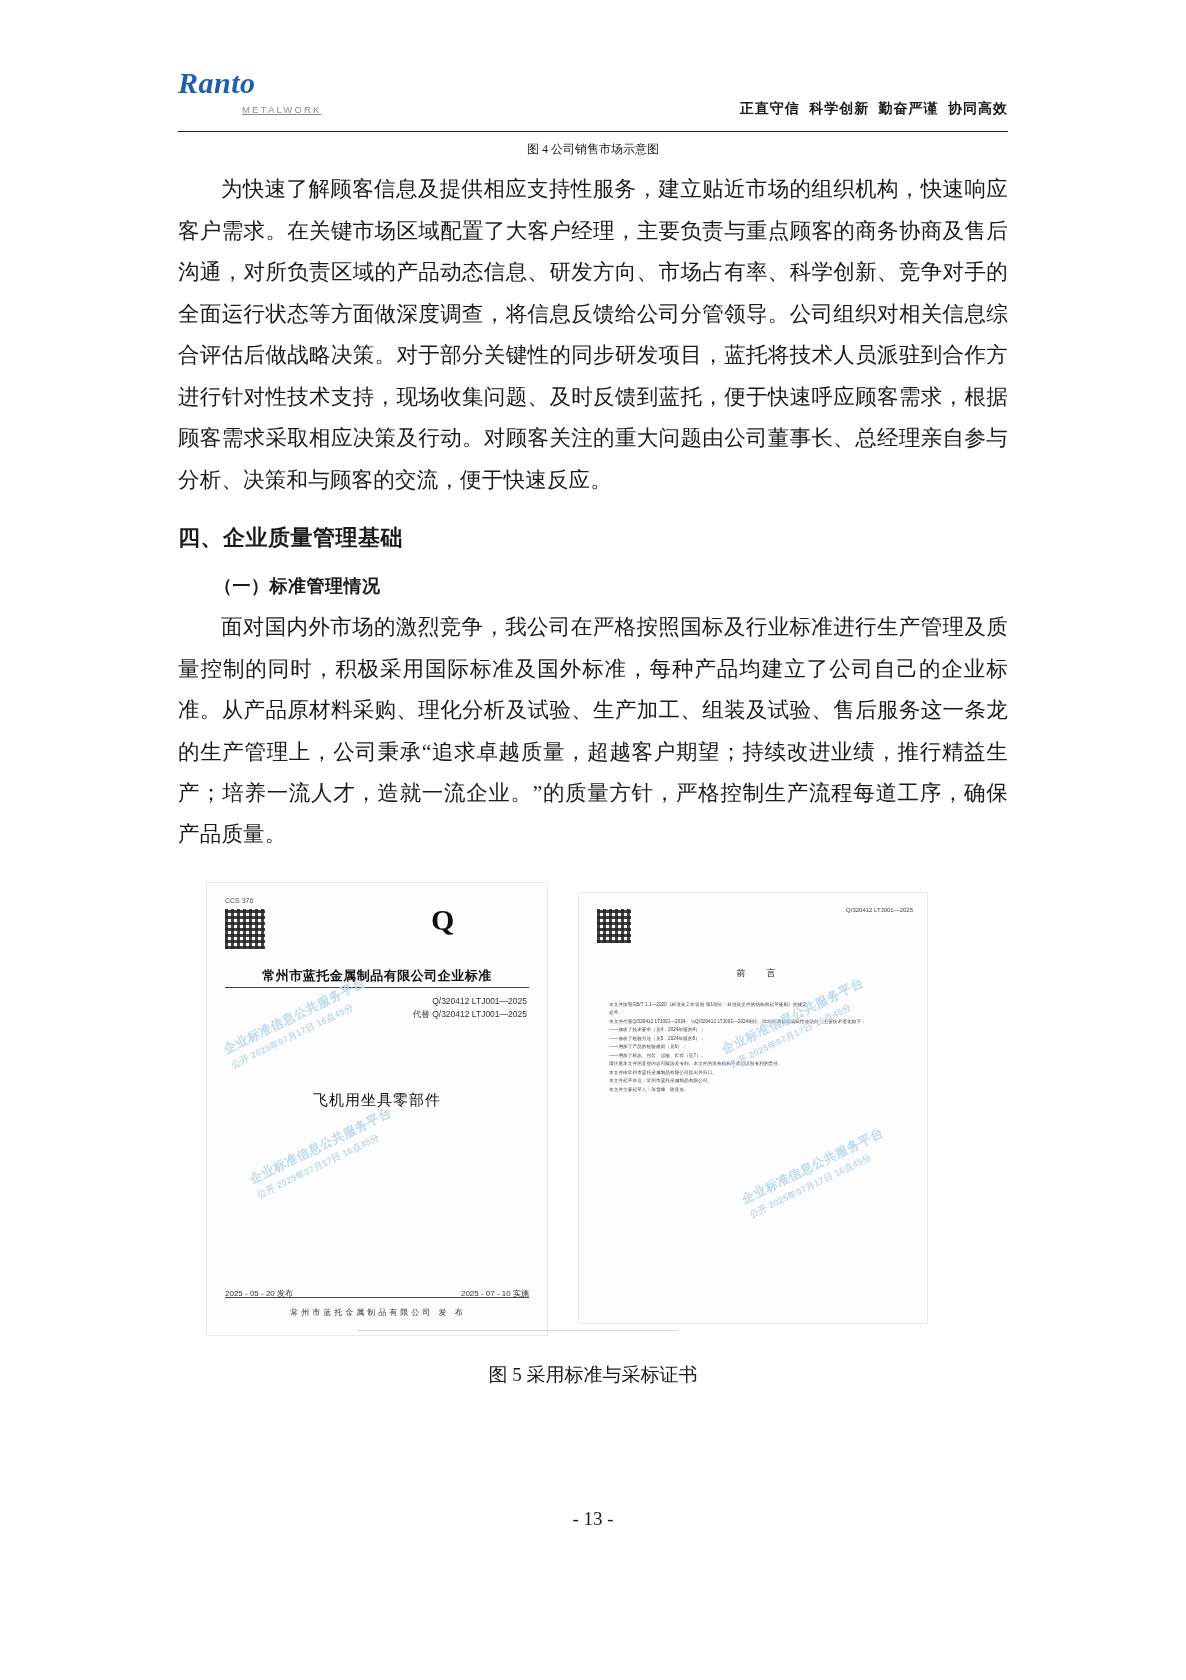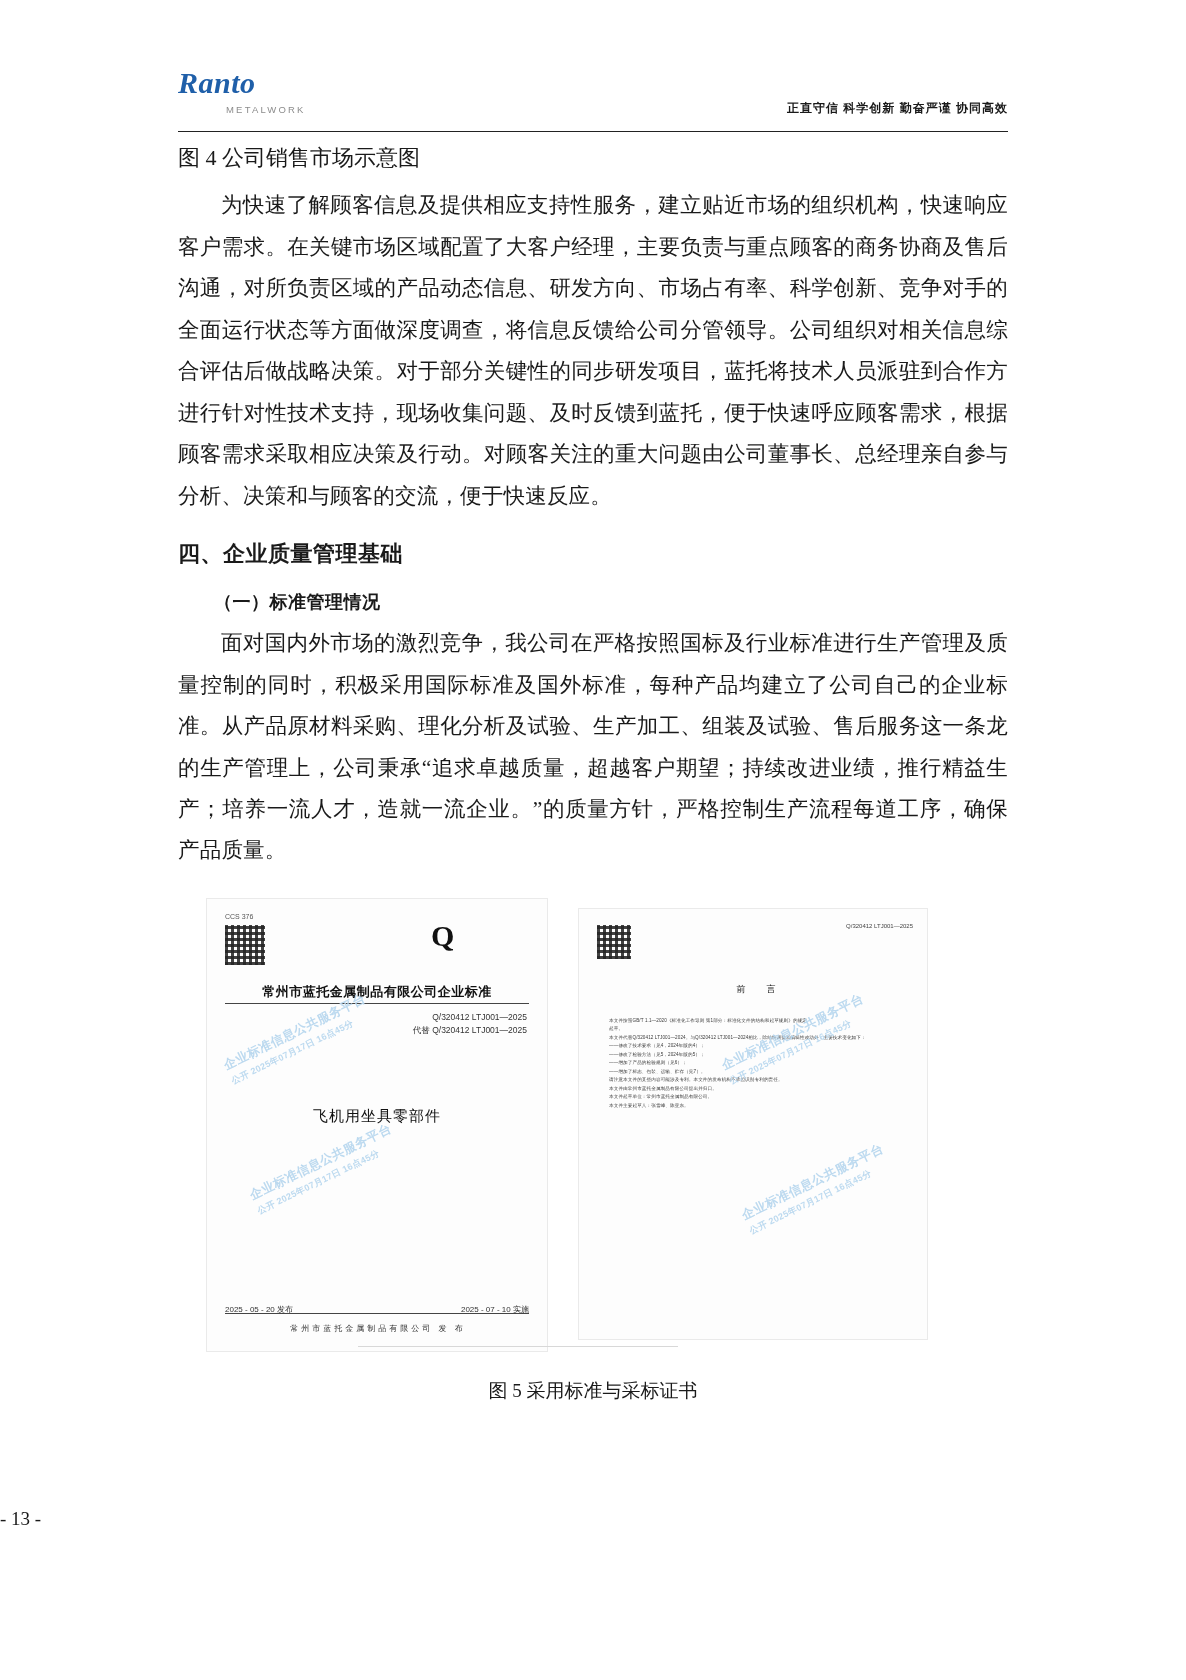--- a/index.html
+++ b/index.html
@@ -36,32 +36,33 @@
     font-family: "Liberation Serif", serif;
     font-style: italic;
     font-weight: bold;
     font-size: 30px;
     letter-spacing: 0.5px;
     color: #1f5fa9;
     line-height: 1;
   }
   .logo-sub {
     margin-top: 6px;
-    margin-left: 48px;
+    margin-left: 64px;
     font-family: "Liberation Sans", sans-serif;
     font-size: 9.5px;
     letter-spacing: 2.2px;
     color: #8c8c8c;
+    text-decoration: underline;
   }
   .header-slogan {
     position: absolute;
     right: 0;
     top: 32px;
-    font-family: Liberation Sans, sans-serif;
-    font-size: 12px;
+    font-family: Liberation Mono, monospace;
+    font-size: 14px;
     font-weight: bold;
     color: #1a1a1a;
     letter-spacing: 1px;
     white-space: nowrap;
   }
   .header-rule {
     position: absolute;
     left: 178px;
     top: 131px;
     width: 830px;
@@ -70,22 +71,22 @@
   }
 
   
   .content {
     position: absolute;
     left: 178px;
     top: 140px;
     width: 830px;
   }
   .fig-caption {
-    text-align: left;
-    font-size: 22px;
+    text-align: center;
+    font-size: 12px;
     line-height: 1.6;
     margin: 0 0 10px 0;
     font-family: "Liberation Serif", "DejaVu Serif", serif;
   }
   p.para {
     font-size: 21.5px;
     line-height: 1.93;
     text-align: justify;
     text-justify: inter-ideograph;
     margin: 0 0 2px 0;
@@ -270,20 +271,21 @@
     text-align: center;
     font-size: 19px;
   }
 
   
   .page-number {
     position: absolute;
     left: 0;
     right: 0;
     bottom: 150px;
+    text-align: center;
     font-size: 19px;
     color: #1a1a1a;
     font-family: "Liberation Serif", serif;
   }
 </style>
 </head>
 <body>
 
 <div class="page">
 

